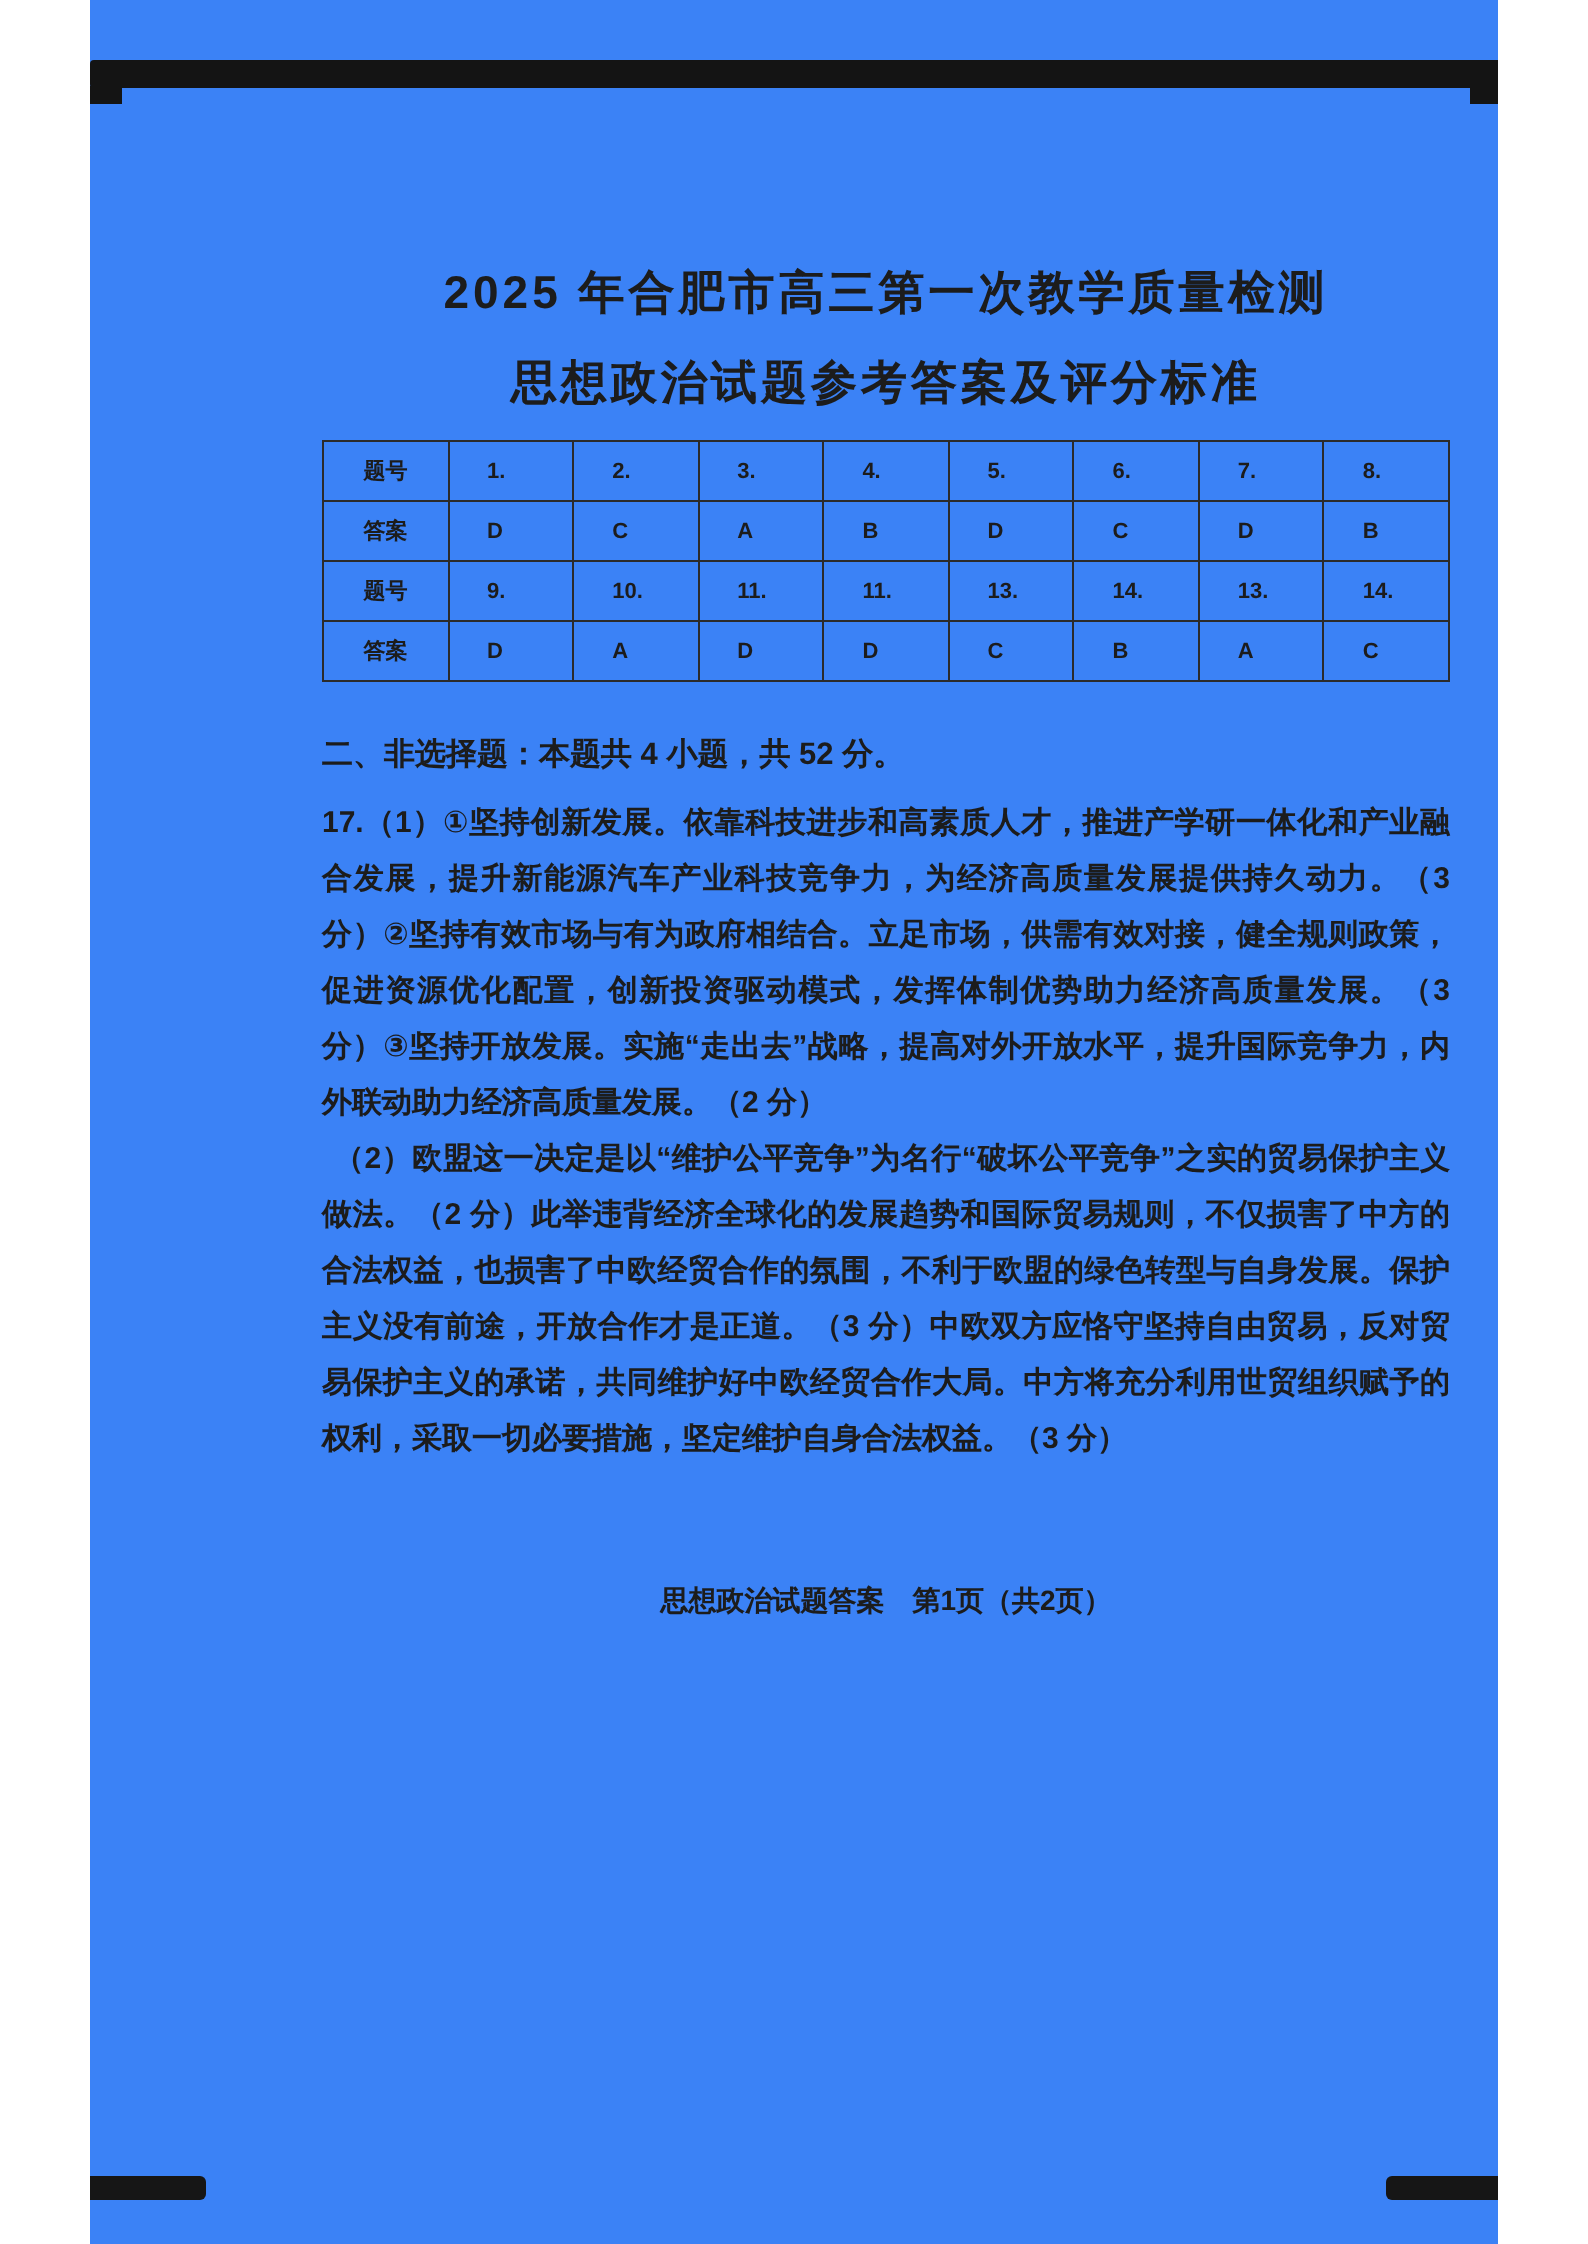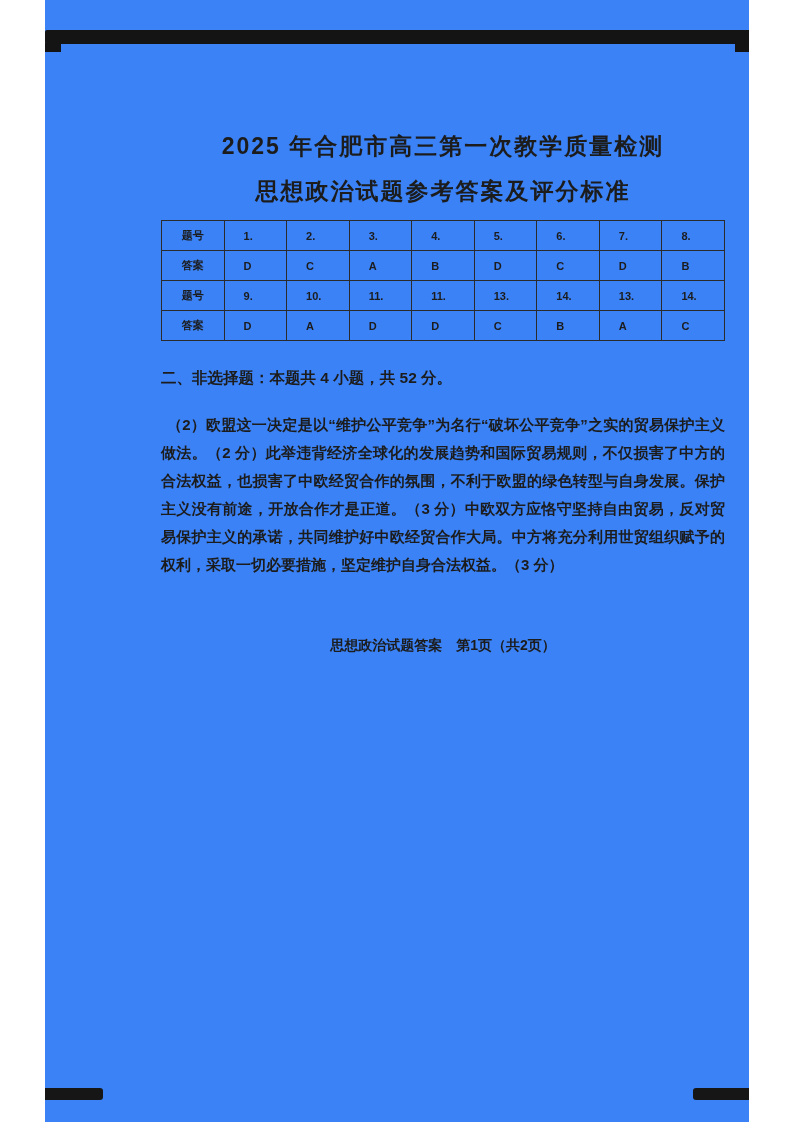--- a/index.html
+++ b/index.html
@@ -66,21 +66,21 @@
     line-height: 26px;
     margin: 0;
     text-align: justify;
   }
   .sec-heading.hang {
     padding-left: 2em;
     text-indent: -2em;
     margin-bottom: 16px;
   }
   .sec-heading.single {
-    margin-bottom: 20px;
+    margin-bottom: 7px;
   }
   table.answers {
     width: 100%;
     border-collapse: collapse;
     table-layout: fixed;
     margin: 0 0 24px 0;
   }
   table.answers td {
     border: 1.2px solid #2b2b2b;
     height: 30px;
@@ -171,20 +171,21 @@
           <td>C</td>
           <td>B</td>
           <td>A</td>
           <td>C</td>
         </tr>
       </tbody>
     </table>
 
     <p class="sec-heading single">二、非选择题：本题共 4 小题，共 52 分。</p>
 
+    <p class="body-par">17.（1）①坚持创新发展。依靠科技进步和高素质人才，推进产学研一体化和产业融合发展，提升新能源汽车产业科技竞争力，为经济高质量发展提供持久动力。（3 分）②坚持有效市场与有为政府相结合。立足市场，供需有效对接，健全规则政策，促进资源优化配置，创新投资驱动模式，发挥体制优势助力经济高质量发展。（3 分）③坚持开放发展。实施“走出去”战略，提高对外开放水平，提升国际竞争力，内外联动助力经济高质量发展。（2 分）</p>
     <p class="body-par part2">（2）欧盟这一决定是以“维护公平竞争”为名行“破坏公平竞争”之实的贸易保护主义做法。（2 分）此举违背经济全球化的发展趋势和国际贸易规则，不仅损害了中方的合法权益，也损害了中欧经贸合作的氛围，不利于欧盟的绿色转型与自身发展。保护主义没有前途，开放合作才是正道。（3 分）中欧双方应恪守坚持自由贸易，反对贸易保护主义的承诺，共同维护好中欧经贸合作大局。中方将充分利用世贸组织赋予的权利，采取一切必要措施，坚定维护自身合法权益。（3 分）</p>
 
     <div class="footer-line">思想政治试题答案　第1页（共2页）</div>
 
   </div>
 
   <div class="scan-mark-bl"></div>
   <div class="scan-mark-br"></div>
 
 </div>

